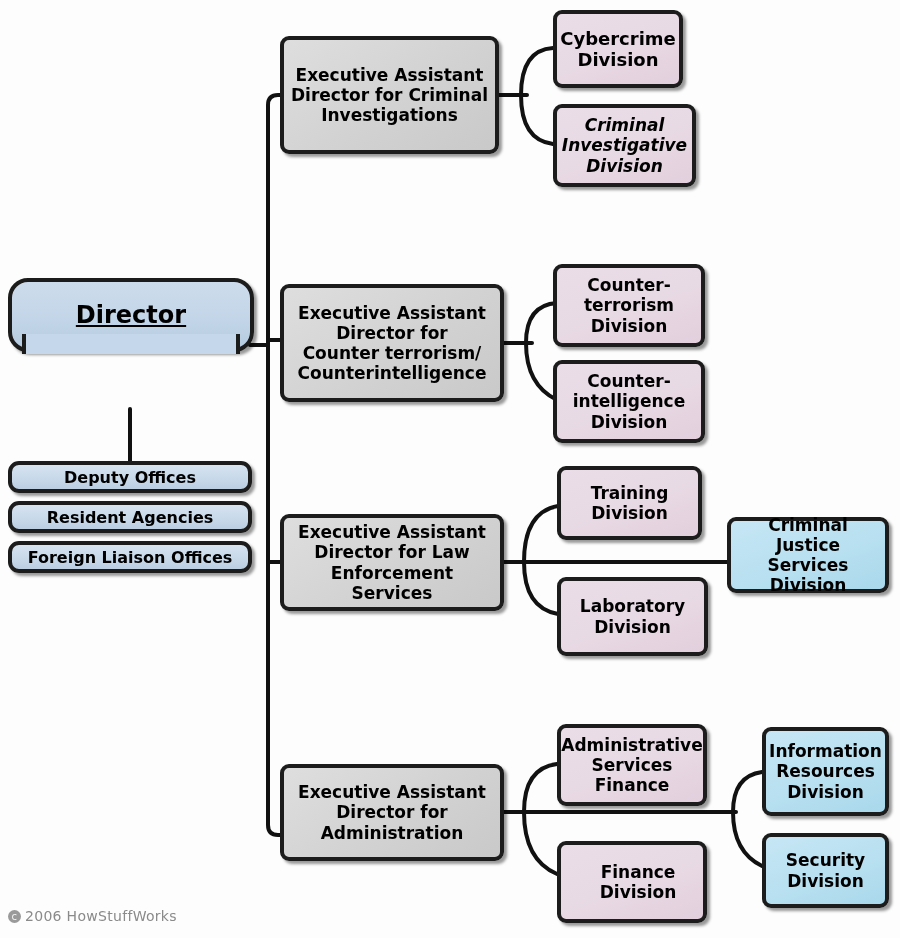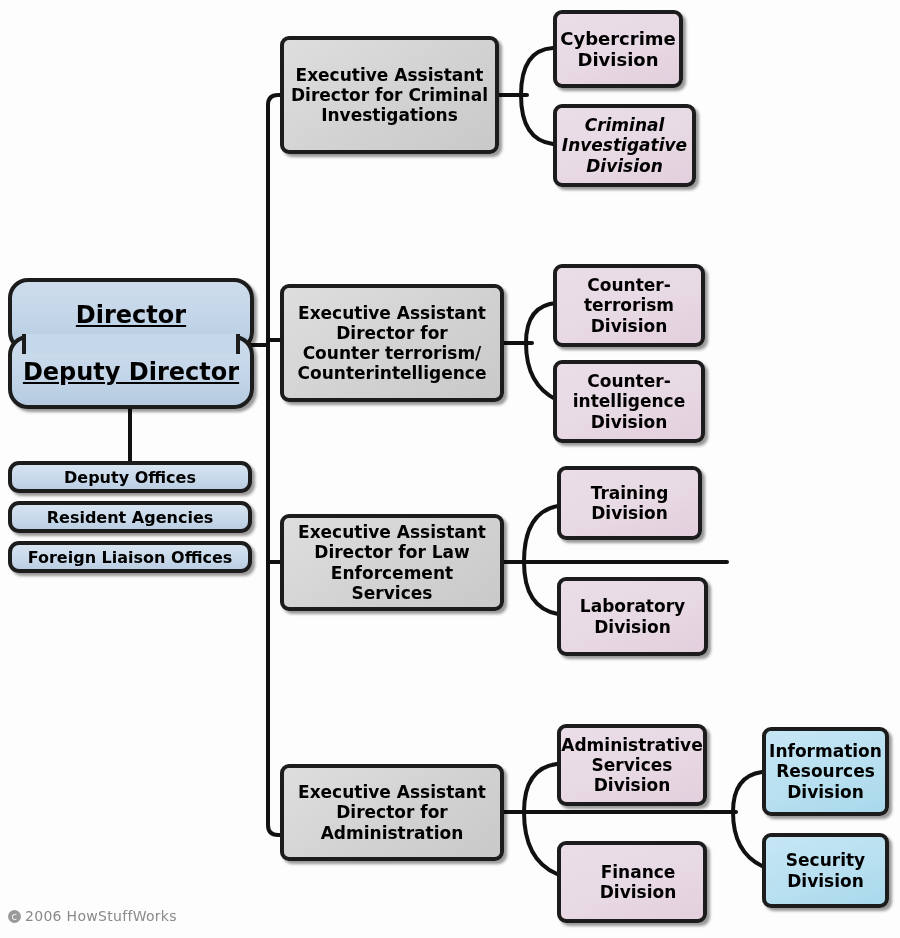--- a/index.html
+++ b/index.html
@@ -180,23 +180,20 @@
     <path d="M 557 764 Q 524 768 524 812 Q 524 860 557 874"></path>
     <line x1="524" y1="812" x2="736" y2="812"></line>
     <path d="M 762 772 Q 733 776 733 812 Q 733 852 762 866"></path>
 
   </svg>
 
   <div id="director-group">
     <div class="dir-half" id="dir-top">
       <span id="dir-top-label" style="font-size:24px;">Director</span>
     </div>
-    <div class="dir-half" id="dir-bottom">
-      <span id="dir-bottom-label" style="font-size:24px;">Deputy Director</span>
-    </div>
     <div id="dir-seam"></div>
   </div>
 
   <div class="bar" style="top:461px;">
     <span>Deputy Offices</span>
   </div>
   <div class="bar" style="top:501px;">
     <span>Resident Agencies</span>
   </div>
   <div class="bar" style="top:541px;">
@@ -241,30 +238,34 @@
 Enforcement Services</span>
   </div>
   <div class="node fill-pink" style="left:557px; top:466px; width:145px; height:74px; font-size:17px;">
     <span>Training
 Division</span>
   </div>
   <div class="node fill-pink" style="left:557px; top:577px; width:151px; height:79px; font-size:17px;">
     <span>Laboratory
 Division</span>
   </div>
+  <div class="node fill-blue" style="left:727px; top:517px; width:162px; height:76px; font-size:17px;">
+    <span>Criminal Justice
+Services Division</span>
+  </div>
 
   <div class="node fill-gray" style="left:280px; top:764px; width:224px; height:97px; font-size:17px;">
     <span>Executive Assistant
 Director for
 Administration</span>
   </div>
   <div class="node fill-pink" style="left:557px; top:724px; width:150px; height:82px; font-size:17px;">
     <span>Administrative
 Services
-Division</span>
+Finance</span>
   </div>
   <div class="node fill-pink" style="left:557px; top:841px; width:150px; height:82px; font-size:17px;padding-left:16px;">
     <span>Finance
 Division</span>
   </div>
   <div class="node fill-blue" style="left:762px; top:727px; width:127px; height:89px; font-size:17px;">
     <span>Information
 Resources
 Division</span>
   </div>

